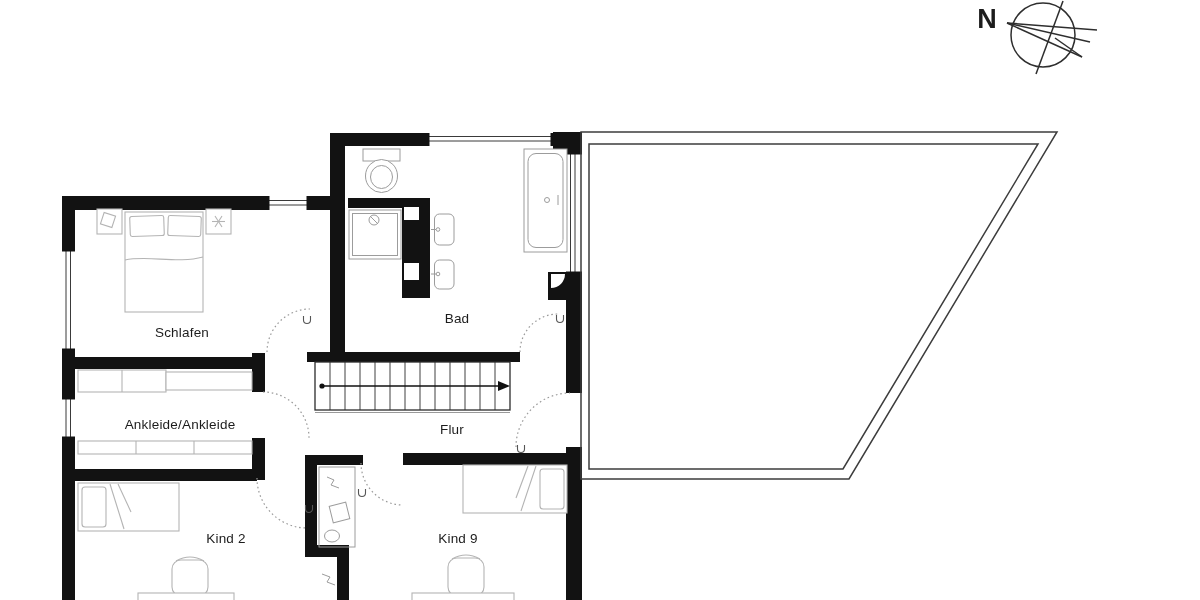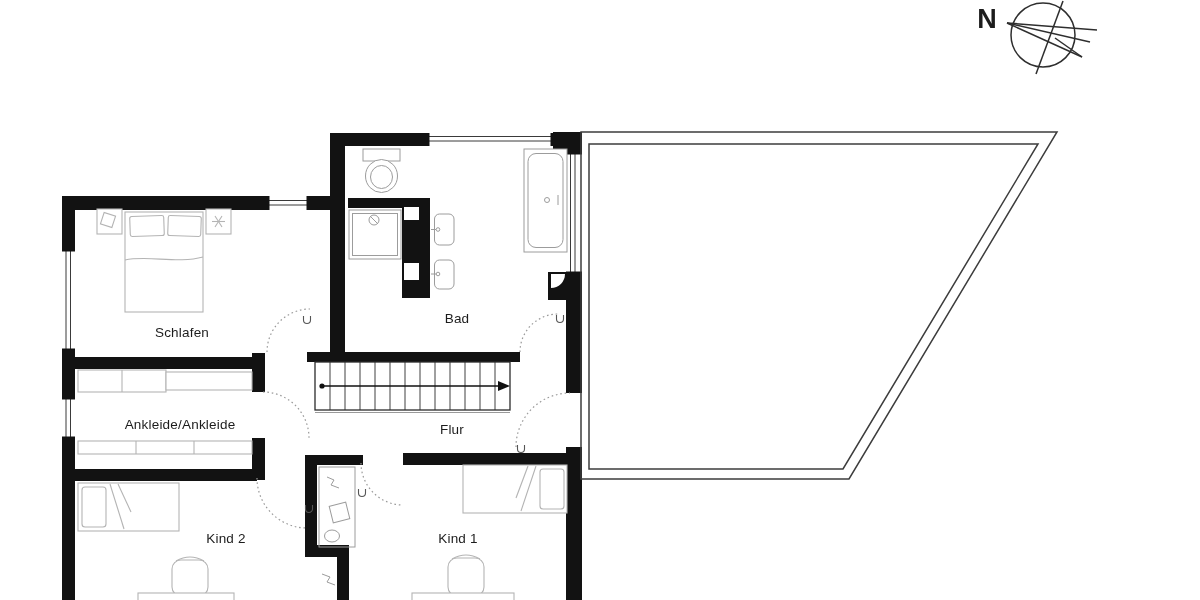--- a/index.html
+++ b/index.html
@@ -253,17 +253,17 @@
     <line x1="1007" y1="23" x2="1082" y2="57"></line>
     <line x1="1082" y1="57" x2="1055" y2="38"></line>
   </g>
 </svg>
 
 <div class="room-label" style="left:182px;top:332px">Schlafen</div>
 <div class="room-label" style="left:457px;top:318px">Bad</div>
 <div class="room-label" style="left:180px;top:424px">Ankleide/Ankleide</div>
 <div class="room-label" style="left:452px;top:429px">Flur</div>
 <div class="room-label" style="left:226px;top:538px">Kind 2</div>
-<div class="room-label" style="left:458px;top:538px">Kind 1</div>
+<div class="room-label" style="left:458px;top:538px">Kind 9</div>
 
 <div class="north-label" style="left:987px;top:19px">N</div>
 
 </div>
 
 </body></html>

